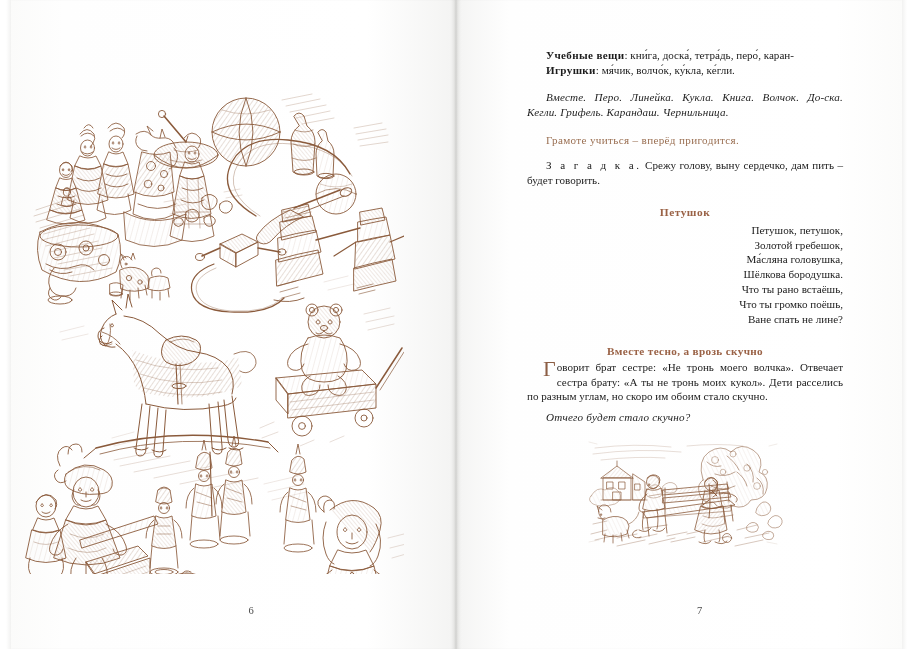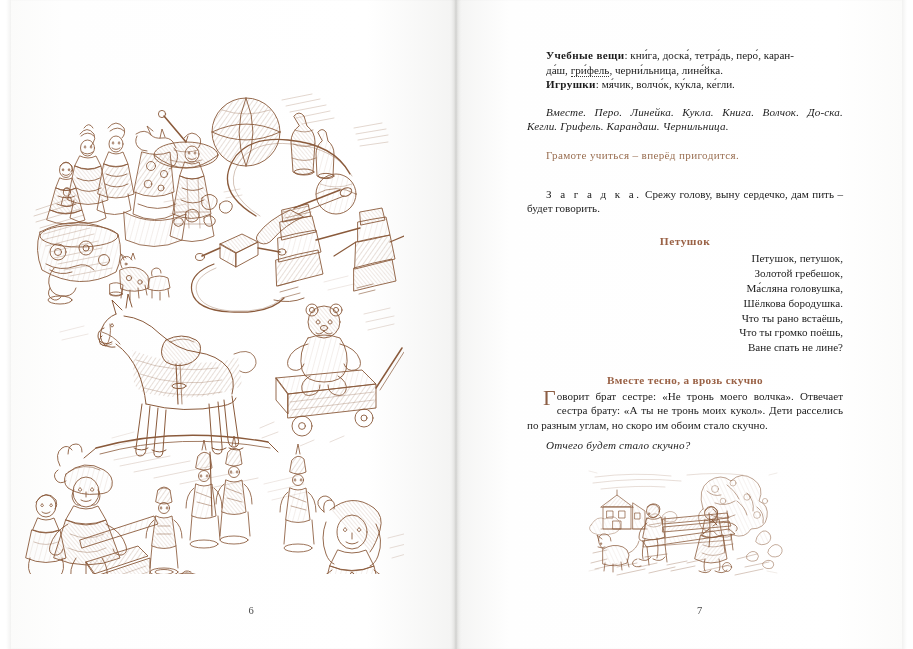--- a/index.html
+++ b/index.html
@@ -103,21 +103,21 @@
 
   .p-proverb {
     margin: 14px 0 0 0;
     color: #9a6f52;
     text-indent: 19px;
     letter-spacing: 0.35px;
     text-align: left;
   }
 
   .p-riddle {
-    margin: 24px 0 0 0;
+    margin: 10px 0 0 0;
     text-indent: 19px;
     text-align: justify;
   }
   .sp-caps { letter-spacing: 2.6px; }
 
   .poem {
     margin: 18px 0 0 0;
   }
   .poem-title {
     margin: 0 0 3px 0;
@@ -654,21 +654,20 @@
     </div>
 
     <div class="folio folio-left">6</div>
   </div>
 
   <div class="page page-right">
 
     <div class="textblock">
 
       <p class="p-vocab"><span class="lead">Учебные вещи</span><span>: кни́га, доска́, тетра́дь, перо́, каран-</span></p>
-      <p class="p-vocab-2"><span>да́ш, </span><span class="dotted">гри́фель</span><span>, черни́льница, лине́йка.</span></p>
       <p class="p-vocab-2"><span class="lead">Игрушки</span><span>: мя́чик, волчо́к, ку́кла, ке́гли.</span></p>
 
       <p class="p-italic-list">Вместе. Перо. Линейка. Кукла. Книга. Волчок. До-ска. Кегли. Грифель. Карандаш. Чернильница.</p>
 
       <p class="p-proverb">Грамоте учиться – вперёд пригодится.</p>
 
       <p class="p-riddle"><span class="sp-caps">З а г а д к а.</span><span> Срежу голову, выну сердечко, дам пить – будет говорить.</span></p>
 
       <div class="poem">
         <div class="poem-title">Петушок</div>

